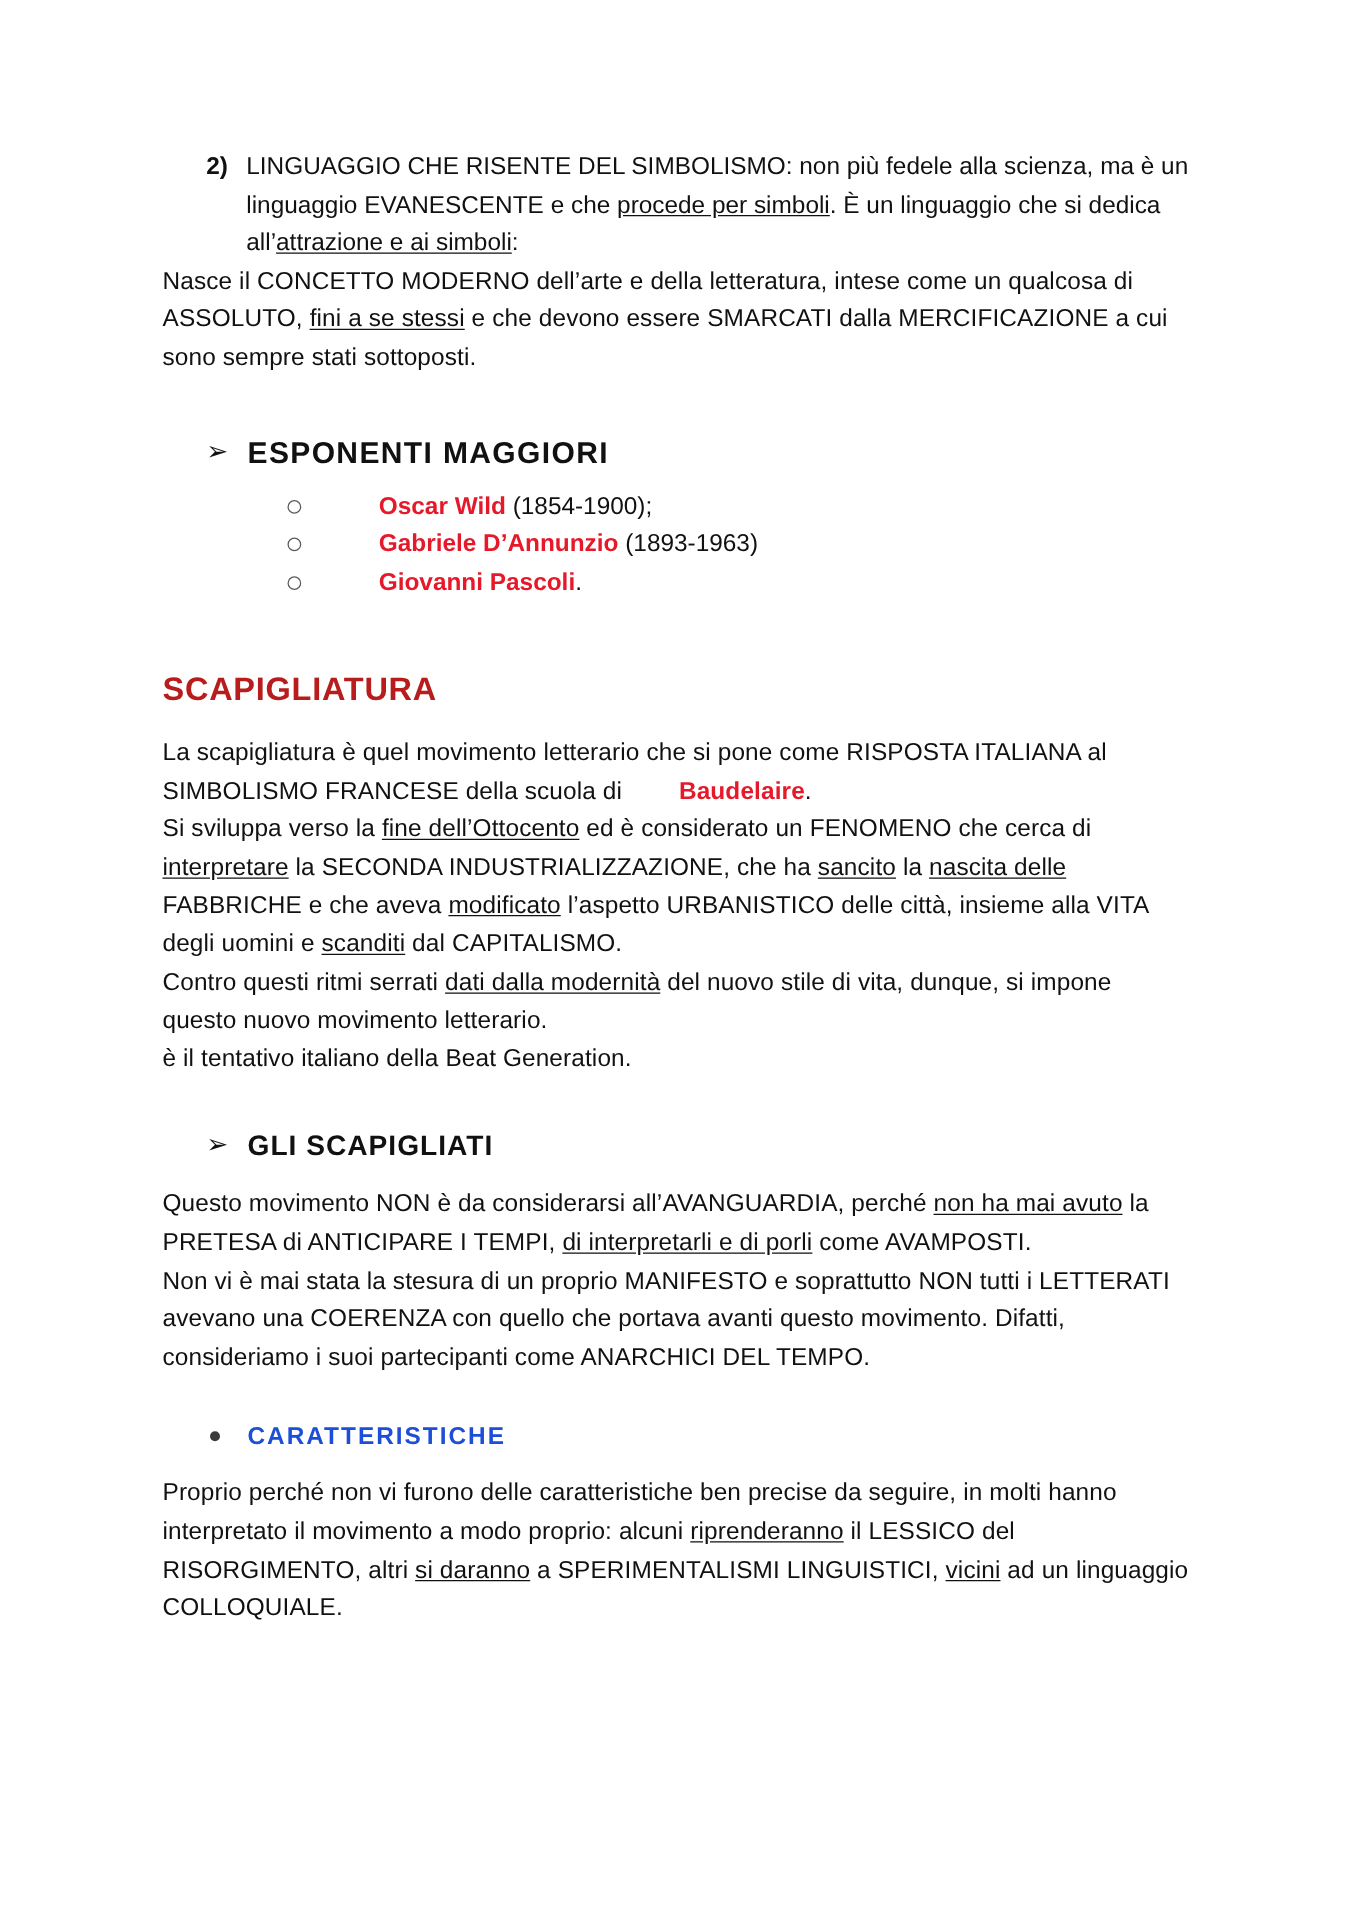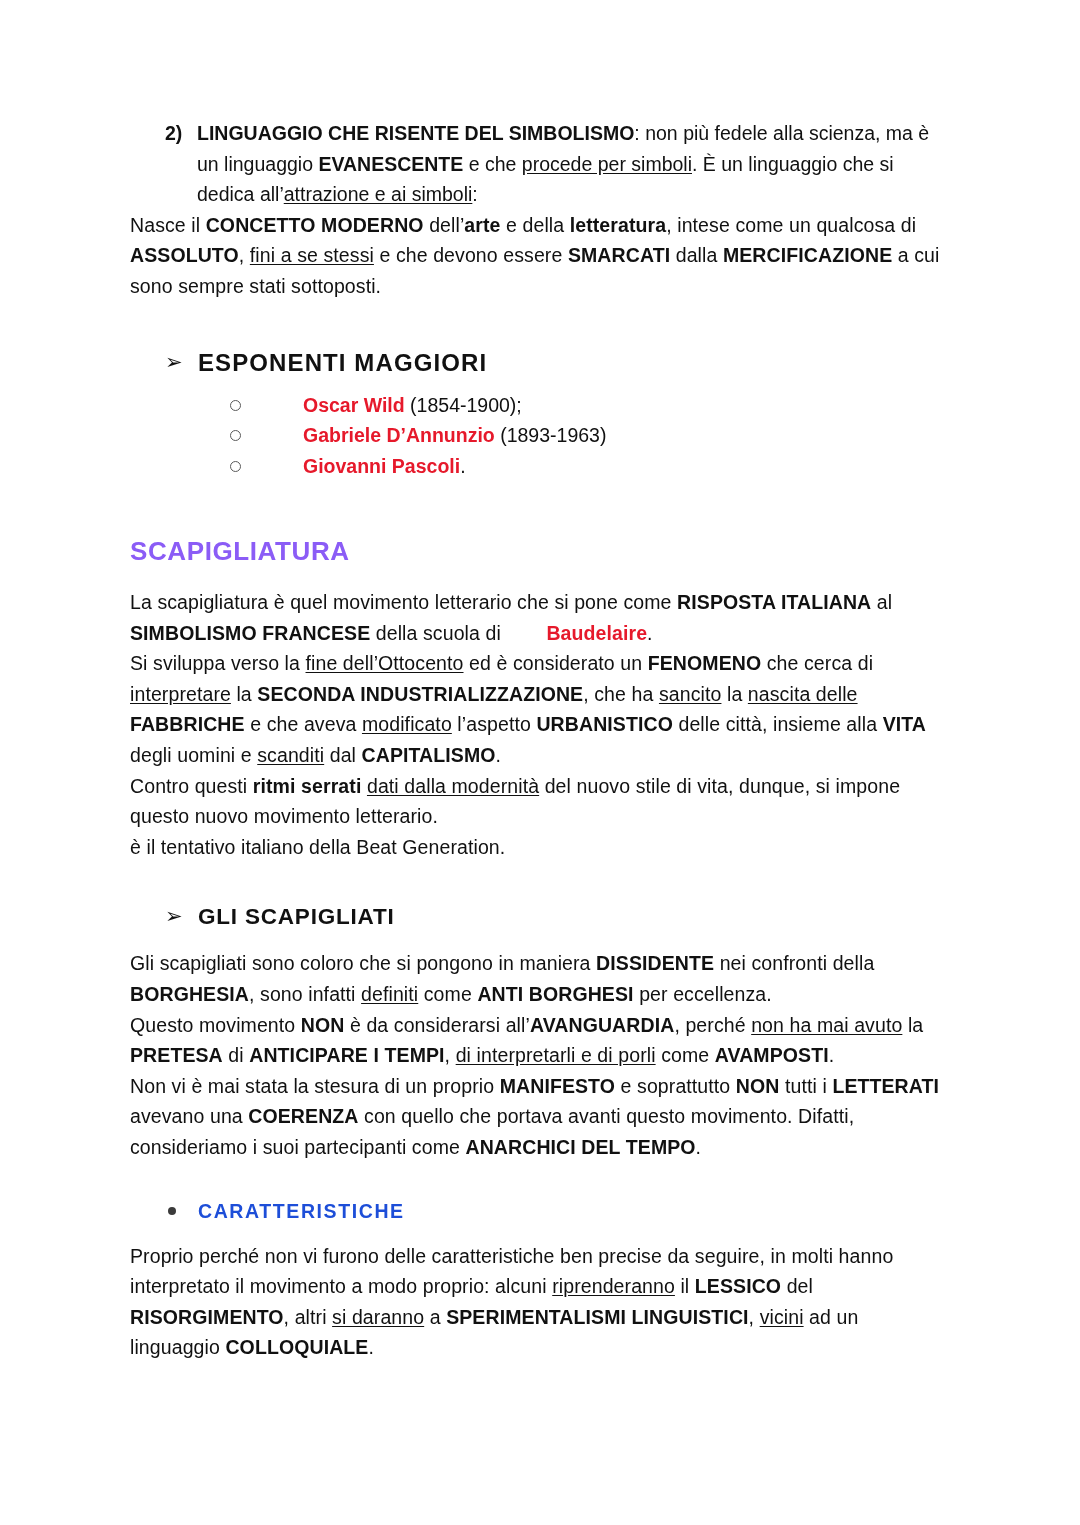--- a/index.html
+++ b/index.html
@@ -28,21 +28,21 @@
   
   .para {
     font-size: 19.5px;
     line-height: 30.6px;
     color: #111111;
     margin: 0;
     max-width: 826px;
     letter-spacing: 0.1px;
   }
 
-  b, .b { font-weight: 700; margin-top: 18px; }
+  b, .b { font-weight: 400; margin-top: 18px; }
   u, .u { text-decoration: underline; text-underline-offset: 2px; }
   .red { color: #E6192B; font-weight: 700; margin-left: 40px; }
   .blue { color: #4A82D0; font-weight: 700; }
 
   
   .numlist {
     list-style: none;
     margin: 0;
     padding: 0;
   }
@@ -127,21 +127,21 @@
     background: #3B3B3B;
     border-radius: 50%;
     display: inline-block;
   }
 
   
   .section-title {
     font-size: 26px;
     font-weight: 700;
     letter-spacing: 0.6px;
-    color: #8b5cf6;
+    color: #b91c1c;
     margin: 0;
     line-height: 32px;
   }
   .sp-12 { height: 12px; }
   .sp-16 { height: 16px; }
   .sp-20 { height: 20px; }
   .sp-34 { height: 34px; }
   .sp-40 { height: 40px; }
   .sp-46 { height: 46px; }
   .sp-54 { height: 54px; }
@@ -194,21 +194,20 @@
   <p class="para">è il tentativo italiano della Beat Generation.</p>
 
   <div class="sp-40"></div>
 
   <div class="arrow-head small">
     <span class="marker">➢</span><span>GLI SCAPIGLIATI</span>
   </div>
 
   <div class="sp-16"></div>
 
-  <p class="para"><span>Gli scapigliati sono coloro che si pongono in maniera </span><b>DISSIDENTE</b><span> nei confronti della </span><b>BORGHESIA</b><span>, sono infatti </span><u>definiti</u><span> come </span><b>ANTI BORGHESI</b><span> per eccellenza.</span></p>
 
 
   <p class="para"><span>Questo movimento </span><b>NON</b><span> è da considerarsi all’</span><b>AVANGUARDIA</b><span>, perché </span><u>non ha mai avuto</u><span> la </span><b>PRETESA</b><span> di </span><b>ANTICIPARE I TEMPI</b><span>, </span><u>di interpretarli e di porli</u><span> come </span><b>AVAMPOSTI</b><span>.</span></p>
 
   <p class="para"><span>Non vi è mai stata la stesura di un proprio </span><b>MANIFESTO</b><span> e soprattutto </span><b>NON</b><span> tutti i </span><b>LETTERATI</b><span> avevano una </span><b>COERENZA</b><span> con quello che portava avanti questo movimento. Difatti, consideriamo i suoi partecipanti come </span><b>ANARCHICI DEL TEMPO</b><span>.</span></p>
 
   <div class="sp-34"></div>
 
   <div class="dot-head">
     <span class="marker"></span><span>CARATTERISTICHE</span>

